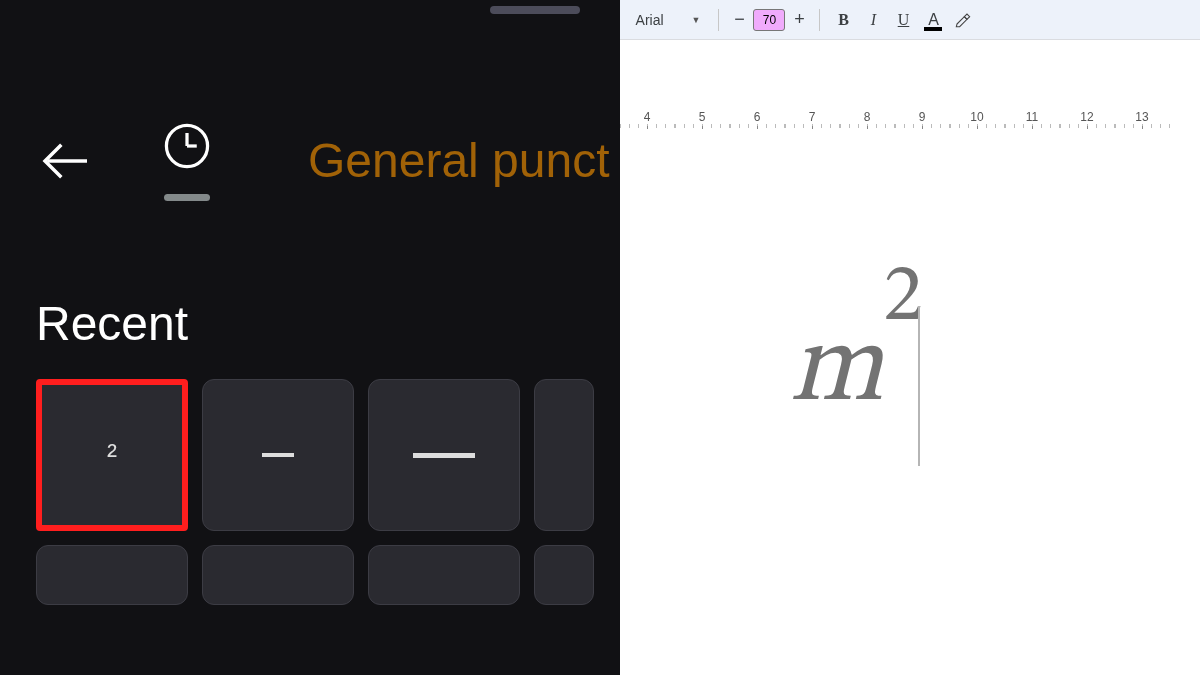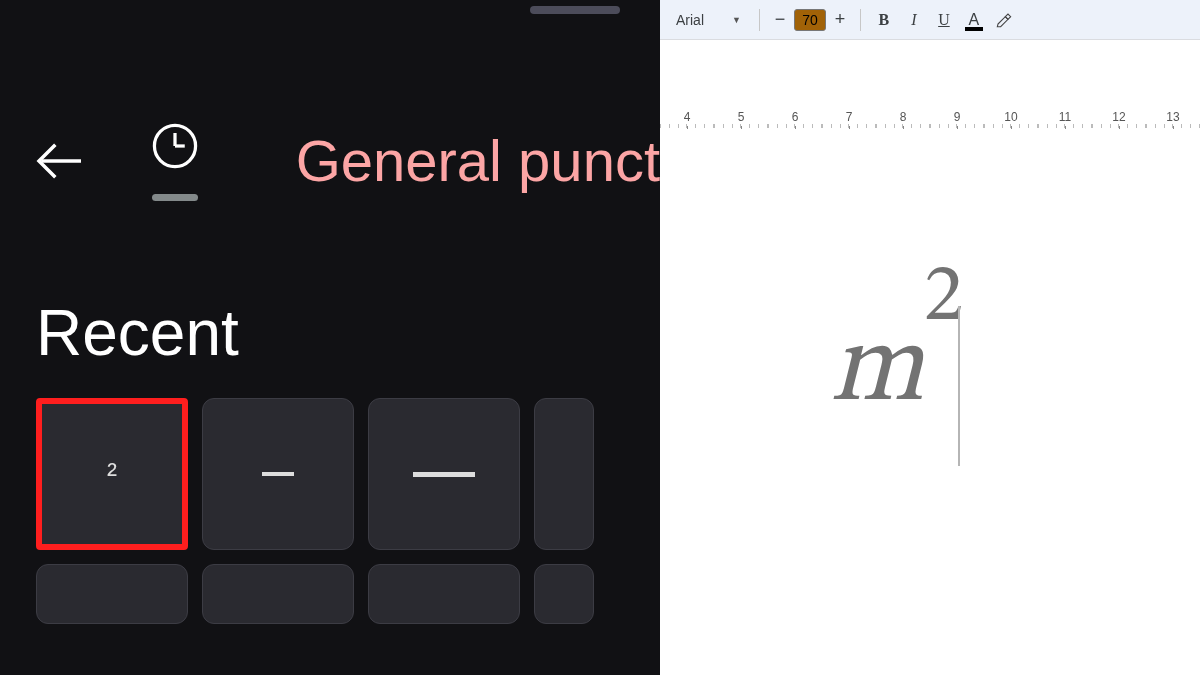--- a/index.html
+++ b/index.html
@@ -43,30 +43,30 @@
   }
   .clock-tab svg { width: 52px; height: 52px; stroke: #fff; stroke-width: 3; fill: none; }
   .clock-tab .underline {
     margin-top: 22px;
     width: 46px; height: 7px;
     background: #83898a;
     border-radius: 4px;
   }
 
   .category-label {
-    font-size: 58px;
+    font-size: 48px;
     font-weight: 400;
-    color: #fca5a5;
+    color: #a16207;
     margin-left: 40px;
     white-space: nowrap;
   }
 
   .recent-label {
     margin-top: 95px;
-    font-size: 64px;
+    font-size: 48px;
     color: #fff;
     margin-left: 10px;
   }
 
   .key-grid {
     margin-top: 28px;
     display: flex;
     gap: 14px;
     margin-left: 10px;
   }
@@ -118,22 +118,22 @@
     display: flex; align-items: center; gap: 28px;
     padding: 0 8px;
     cursor: pointer;
   }
   .font-select .tri { font-size: 9px; color: #555; }
   .tb-divider { width: 1px; height: 22px; background: #c7c7c7; margin: 0 6px; }
   .size-btn { width: 20px; height: 20px; display:flex; align-items:center; justify-content:center; cursor:pointer; font-size: 18px; font-weight: 400; }
   .size-input {
     width: 32px; height: 22px;
     border: 1px solid #777; border-radius: 3px;
-    text-align: center; font-size: 14px;
-    background:#a16207;
+    text-align: center; font-size: 12px;
+    background:#f0abfc;
   }
   .fmt-btn { width: 26px; height: 26px; display:flex; align-items:center; justify-content:center; cursor:pointer; font-family: "Times New Roman", serif; font-size: 16px; }
   .fmt-b { font-weight: 700; }
   .fmt-i { font-style: italic; }
   .fmt-u { text-decoration: underline; }
   .fmt-a { position: relative; font-family: Arial, sans-serif; font-weight:400; }
   .fmt-a .under { position:absolute; bottom:2px; left:4px; right:4px; height:4px; background:#000; }
   .fmt-mark svg { width:16px; height:16px; }
 
   .ruler-area { height: 90px; position:relative; background:#fff; }

